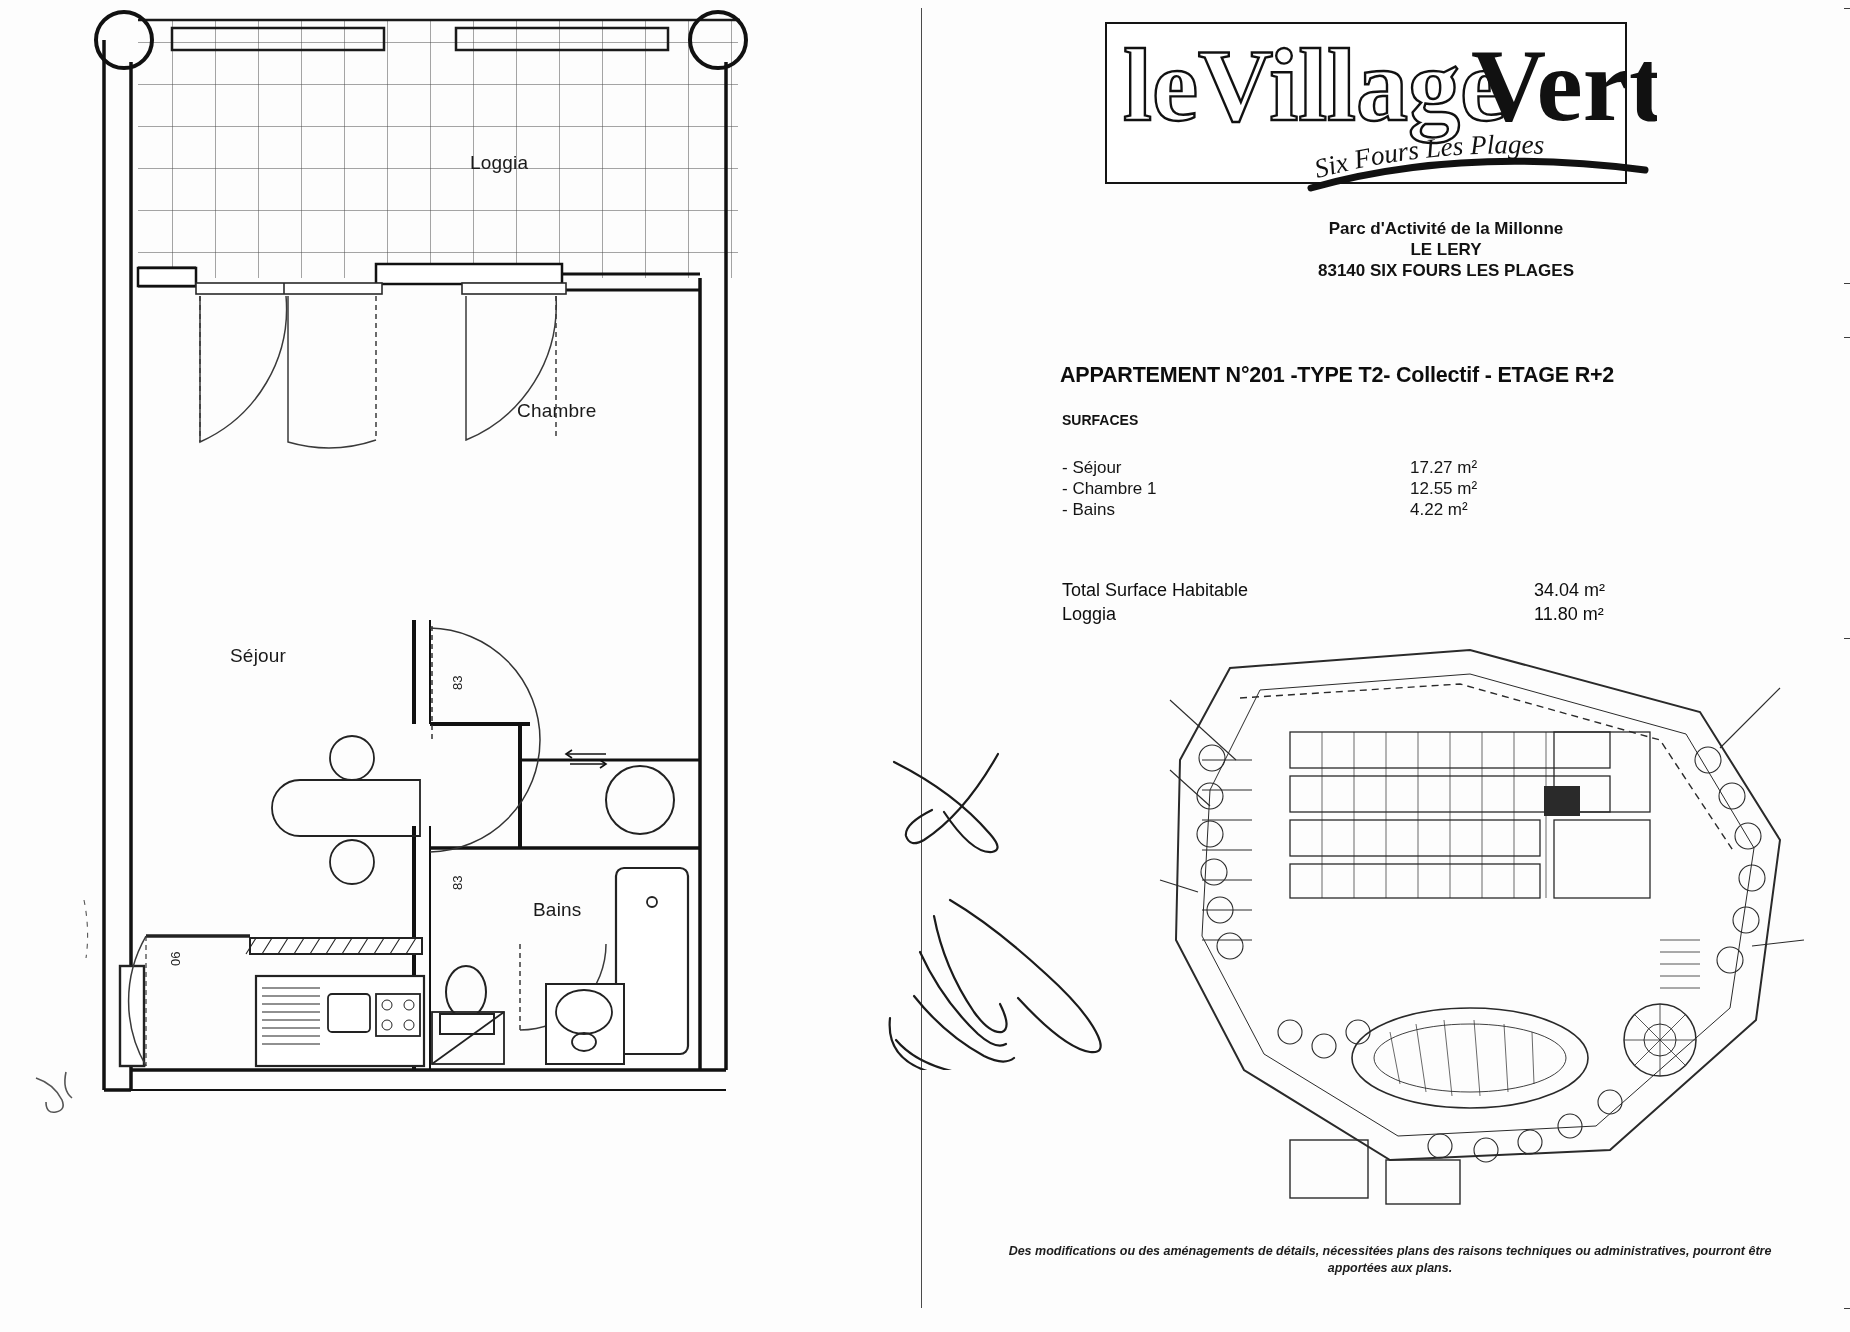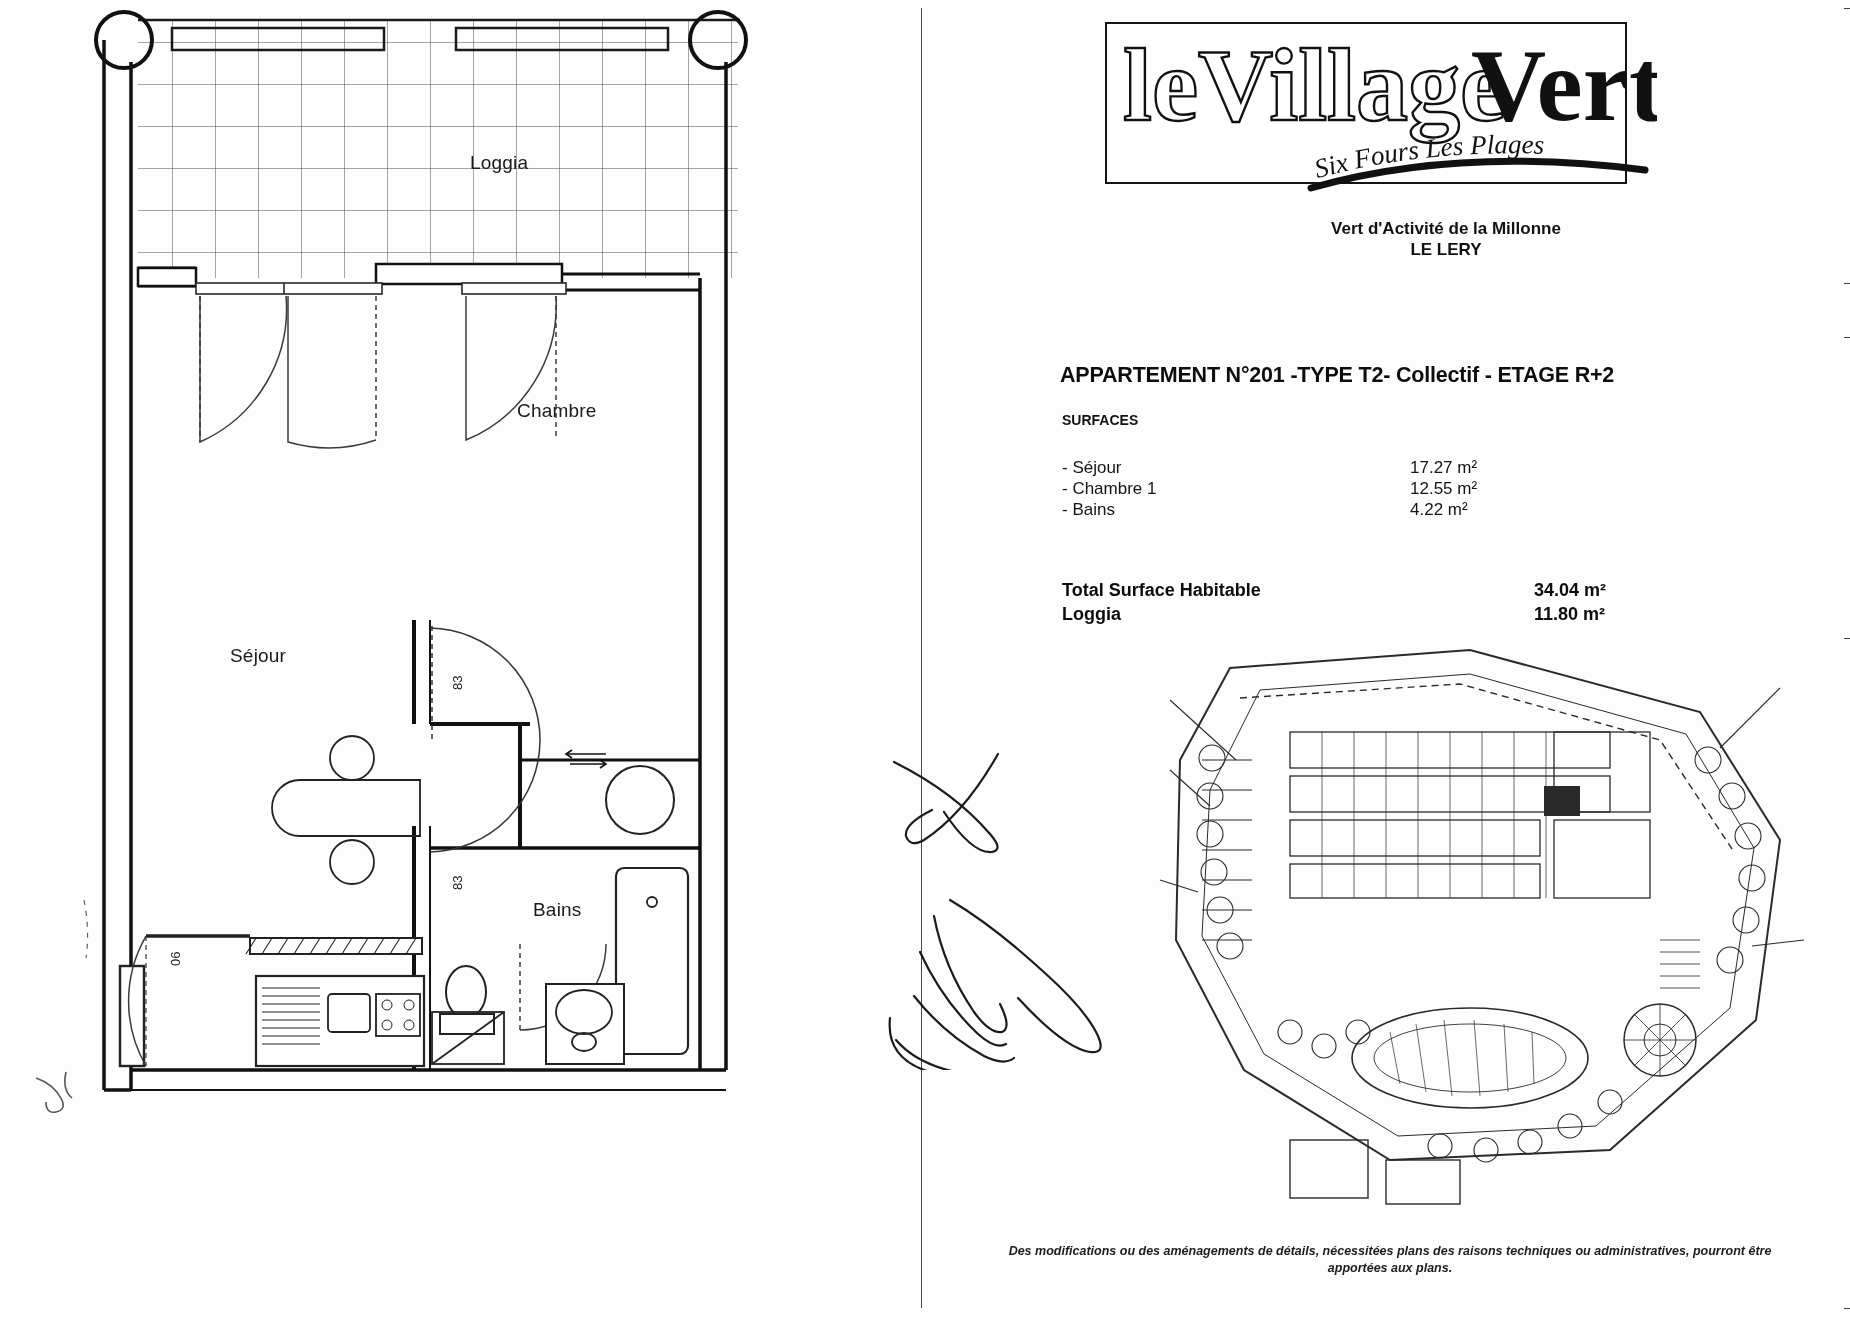--- a/index.html
+++ b/index.html
@@ -154,21 +154,21 @@
   #total-rows {
     position: absolute;
     left: 1062px; top: 580px;
     width: 660px;
   }
   .trow {
     position: relative;
     height: 24px;
     font-family: "Liberation Sans", sans-serif;
     font-size: 18px;
-    font-weight: bold;
+    font-weight: normal;
     color: #0d0d0d;
   }
   .trow .tname { position: absolute; left: 0; top: 0; }
   .trow .tval  { position: absolute; left: 472px; top: 0; }
 
   
   #site-plan {
     position: absolute;
     left: 1140px; top: 640px;
     width: 690px; height: 600px;
@@ -396,22 +396,23 @@
     <defs>
       <path id="tagcurve" d="M214 168 Q360 126 546 150" fill="none"></path>
     </defs>
     <path d="M214 176 Q362 134 548 158" fill="none" stroke="#111" stroke-width="7" stroke-linecap="round"></path>
     <text font-family="Liberation Serif, serif" font-size="27" font-style="italic" fill="#111">
       <textPath href="#tagcurve" startOffset="2%">Six Fours Les Plages</textPath>
     </text>
   </svg>
 
   <div id="address-block">
-    <div>Vert d'Activité de la Millonne</div>
+    <div>Parc d'Activité de la Millonne</div>
     <div>LE LERY</div>
+    <div>83140 SIX FOURS LES PLAGES</div>
   </div>
 
   <div id="apt-title">APPARTEMENT N°201 -TYPE T2- Collectif - ETAGE R+2</div>
 
   <div id="surfaces-heading">SURFACES</div>
 
   <div id="surface-rows">
     <div class="srow">
       <span class="sname">- Séjour</span>
       <span class="sval">17.27 m²</span>

